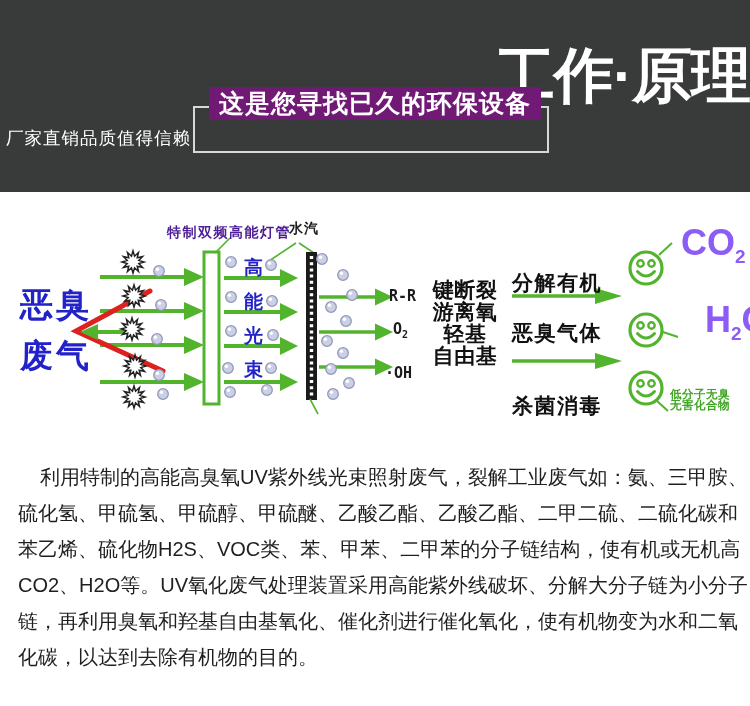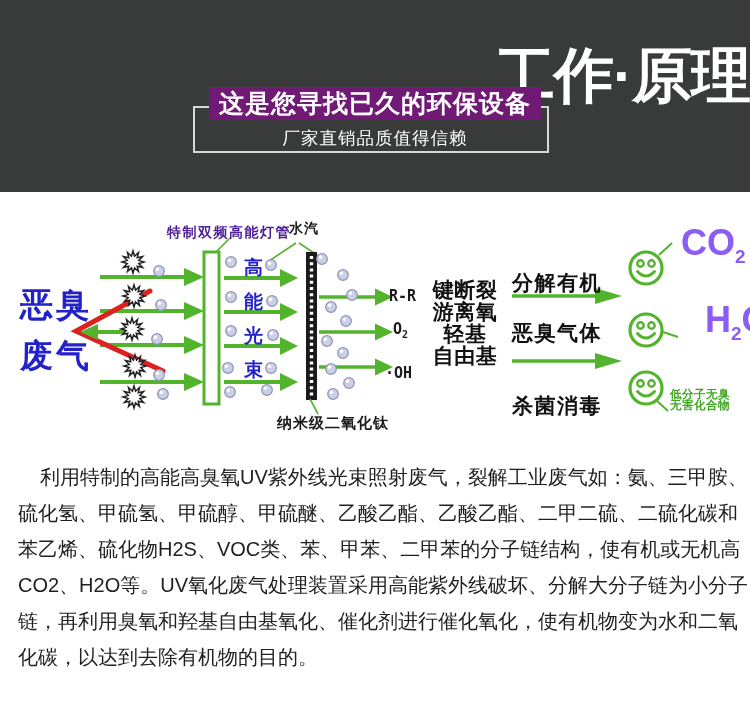--- a/index.html
+++ b/index.html
@@ -7,22 +7,22 @@
         font-family:"Liberation Sans","DejaVu Sans",sans-serif;}
   
   .banner{position:absolute;left:0;top:0;width:750px;height:192px;background:#393a3a;}
   .banner-title{position:absolute;left:0;right:0;top:36px;text-align:right;color:#fff;
         font-size:60px;font-weight:600;letter-spacing:-1px;white-space:nowrap;}
   .subtitle-frame{position:absolute;left:193px;top:106px;width:356px;height:47px;
         border:2px solid #d8d8d8;box-sizing:border-box;}
   .banner-subtitle{position:absolute;left:0;right:0;top:87px;text-align:center;}
   .banner-subtitle span{display:inline-block;background:#701a75;padding:0 10px;color:#fff;
         font-size:25px;font-weight:600;letter-spacing:1px;white-space:nowrap;}
-  .banner-tagline{position:absolute;left:0;right:0;top:126px;text-align:center;color:#fff;
-        font-size:17.5px;font-weight:500;letter-spacing:1px;}
+  .banner-tagline{position:absolute;left:0;right:0;top:126px;color:#fff;
+        font-size:17.5px;font-weight:500;letter-spacing:1px;padding-left:6px;}
   
   .abs{position:absolute;white-space:nowrap;}
   .source-gas{left:20px;color:#2222c8;font-size:33px;font-weight:800;letter-spacing:3px;line-height:33px;}
   .src1{top:288px;} .src2{top:339px;}
   .lamp-label{left:167px;top:224px;color:#4c1d95;font-size:14px;font-weight:700;letter-spacing:1.5px;font-family:Liberation Mono, monospace;}
   .steam-label{left:289px;top:220px;color:#1b1b1b;font-size:14px;font-weight:700;letter-spacing:1px;}
   .beam-char{left:244px;color:#2323c8;font-size:19px;font-weight:800;}
   .bc0{top:255px;} .bc1{top:289px;} .bc2{top:323px;} .bc3{top:357px;}
   .tio2-label{left:277px;top:414px;color:#1b1b1b;font-size:15px;font-weight:700;letter-spacing:1px;}
   .product{color:#1b1b1b;font-family:"DejaVu Sans Mono","Liberation Mono",monospace;
@@ -184,21 +184,20 @@
   </svg>
 
   <div class="abs source-gas src1">恶臭</div>
   <div class="abs source-gas src2">废气</div>
   <div class="abs lamp-label">特制双频高能灯管</div>
   <div class="abs steam-label">水汽</div>
   <div class="abs beam-char bc0">高</div>
   <div class="abs beam-char bc1">能</div>
   <div class="abs beam-char bc2">光</div>
   <div class="abs beam-char bc3">束</div>
-  <div class="abs tio2-label">纳米级二氧化钛</div>
 
   <div class="abs product p-rr">R-R</div>
   <div class="abs product p-o2"><span>O</span><sub>2</sub></div>
   <div class="abs product p-oh">·OH</div>
 
   <div class="abs radicals">
     <div>键断裂</div>
     <div>游离氧</div>
     <div>轻基</div>
     <div>自由基</div>

